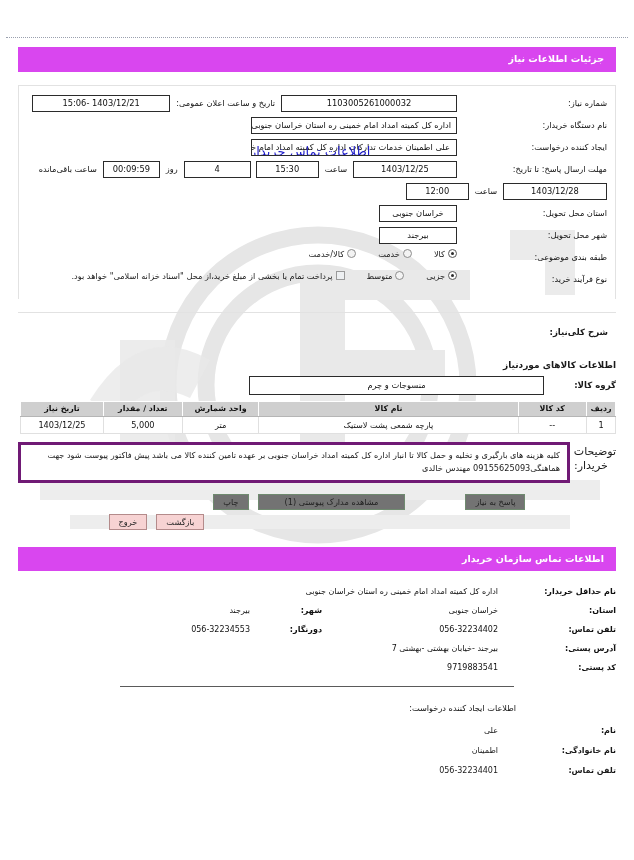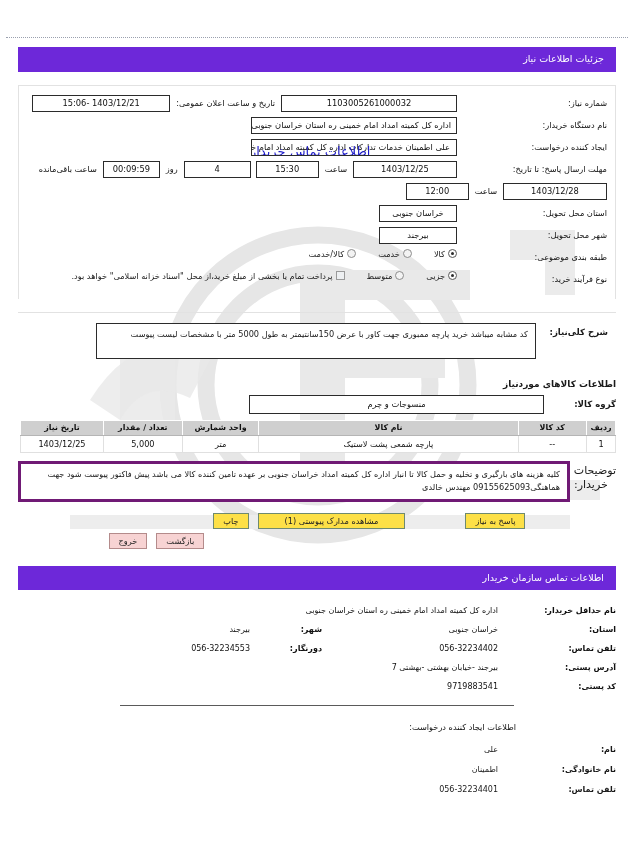--- a/index.html
+++ b/index.html
@@ -36,23 +36,23 @@
 
   
   .top-rule {
     margin: 37px 6px 0 6px;
     border-top: 1px dotted #9aa0ae;
     height: 0;
   }
 
   
   .bar {
-    background: #6d28d9;
+    background: #d946ef;
     color: #ffffff;
-    font-weight: normal;
+    font-weight: bold;
     font-size: 9.5px;
     padding: 7px 12px 8px 12px;
     margin: 9px 18px 0 18px;
     letter-spacing: .2px;
     line-height: 1;
   }
 
   .panel {
     margin: 13px 18px 0 18px;
     border: 1px solid #e2e2e2;
@@ -222,21 +222,21 @@
   
   .btnrow {
     display: flex;
     justify-content: center;
     gap: 9px;
     margin: 11px 18px 0 18px;
     direction: rtl;
   }
   .btn {
     border: 1px solid #6f8a6f;
-    background: #fde047;
+    background: #737373;
     color: #222;
     font-size: 8.2px;
     height: 16px;
     line-height: 14px;
     padding: 0 9px;
     text-align: center;
     cursor: pointer;
     white-space: nowrap;
   }
   .btn.wide { padding: 0 26px; }
@@ -398,23 +398,20 @@
           </label>
         </div>
       </div>
     </div>
 
   </div>
 
   <div class="panel noborder" style="border-top:1px solid #e2e2e2;">
     <div class="frow" style="margin-top:4px;">
       <div class="lbl-strong">شرح کلی‌نیاز:</div>
-      <div class="fbody">
-        <div class="descbox">کد مشابه میباشد خرید پارچه  ممبوری   جهت کاور با عرض 150سانتیمتر به طول 5000 متر با  مشخصات لیست پیوست</div>
-      </div>
     </div>
   </div>
 
   <div class="sectitle">اطلاعات کالاهای موردنیاز</div>
 
   <div class="frow" style="margin:0 18px 6px 18px;">
     <div class="lbl-strong">گروه کالا:</div>
     <div class="fbody">
       <div class="fld w-group">منسوجات و چرم</div>
     </div>

